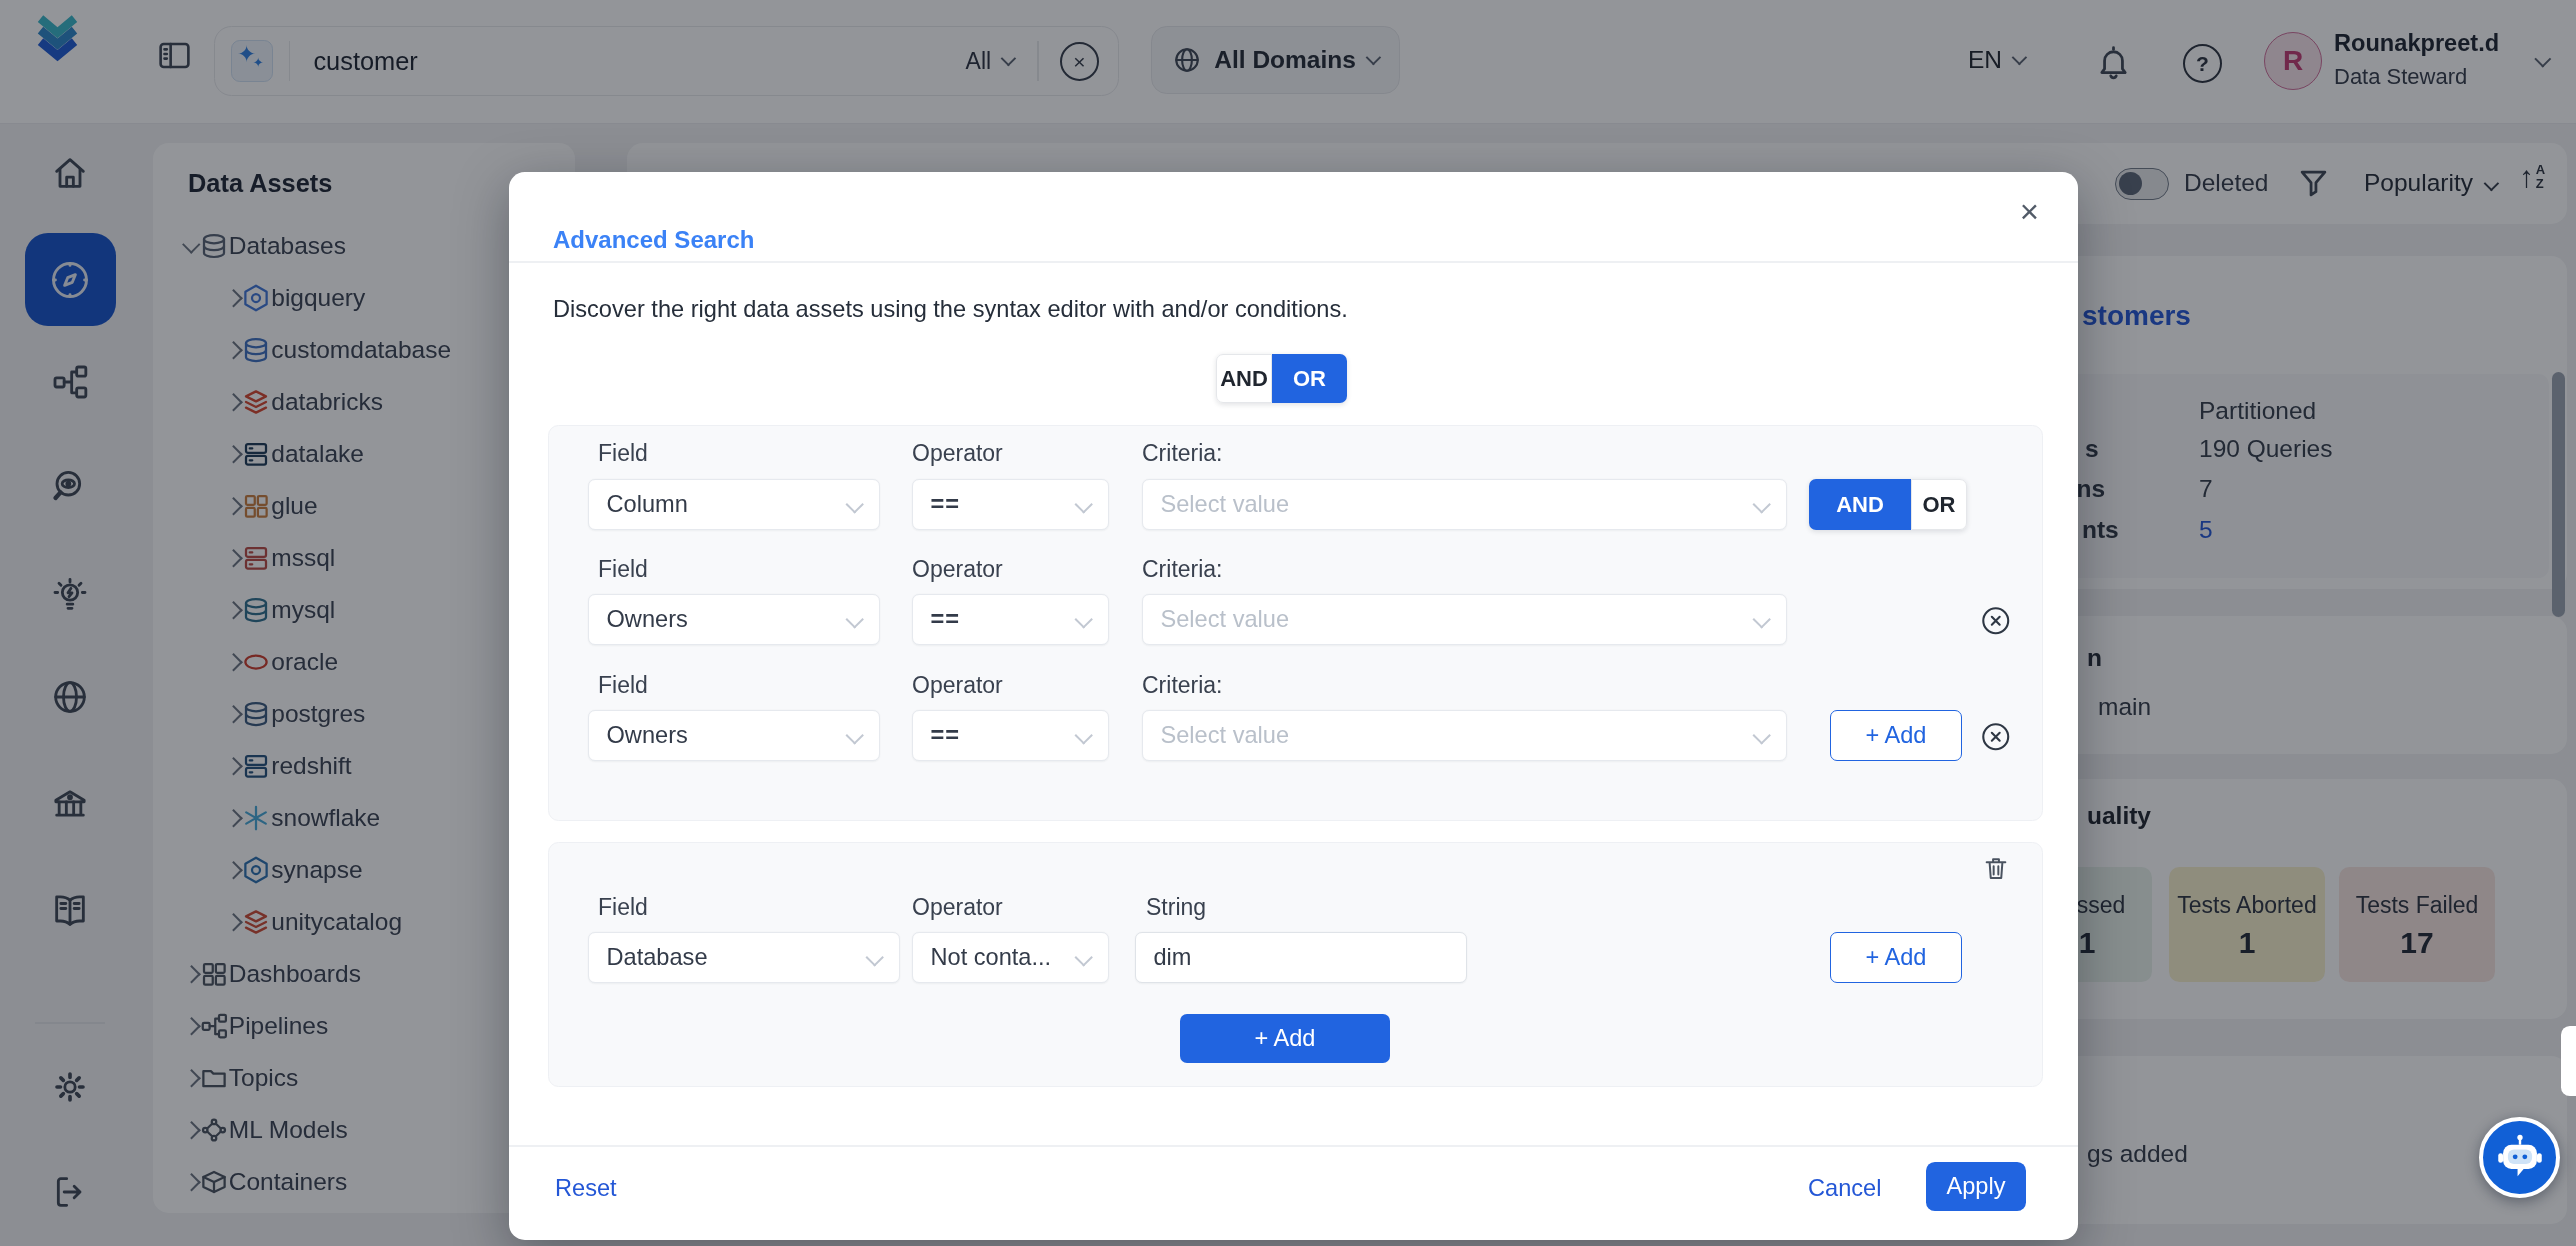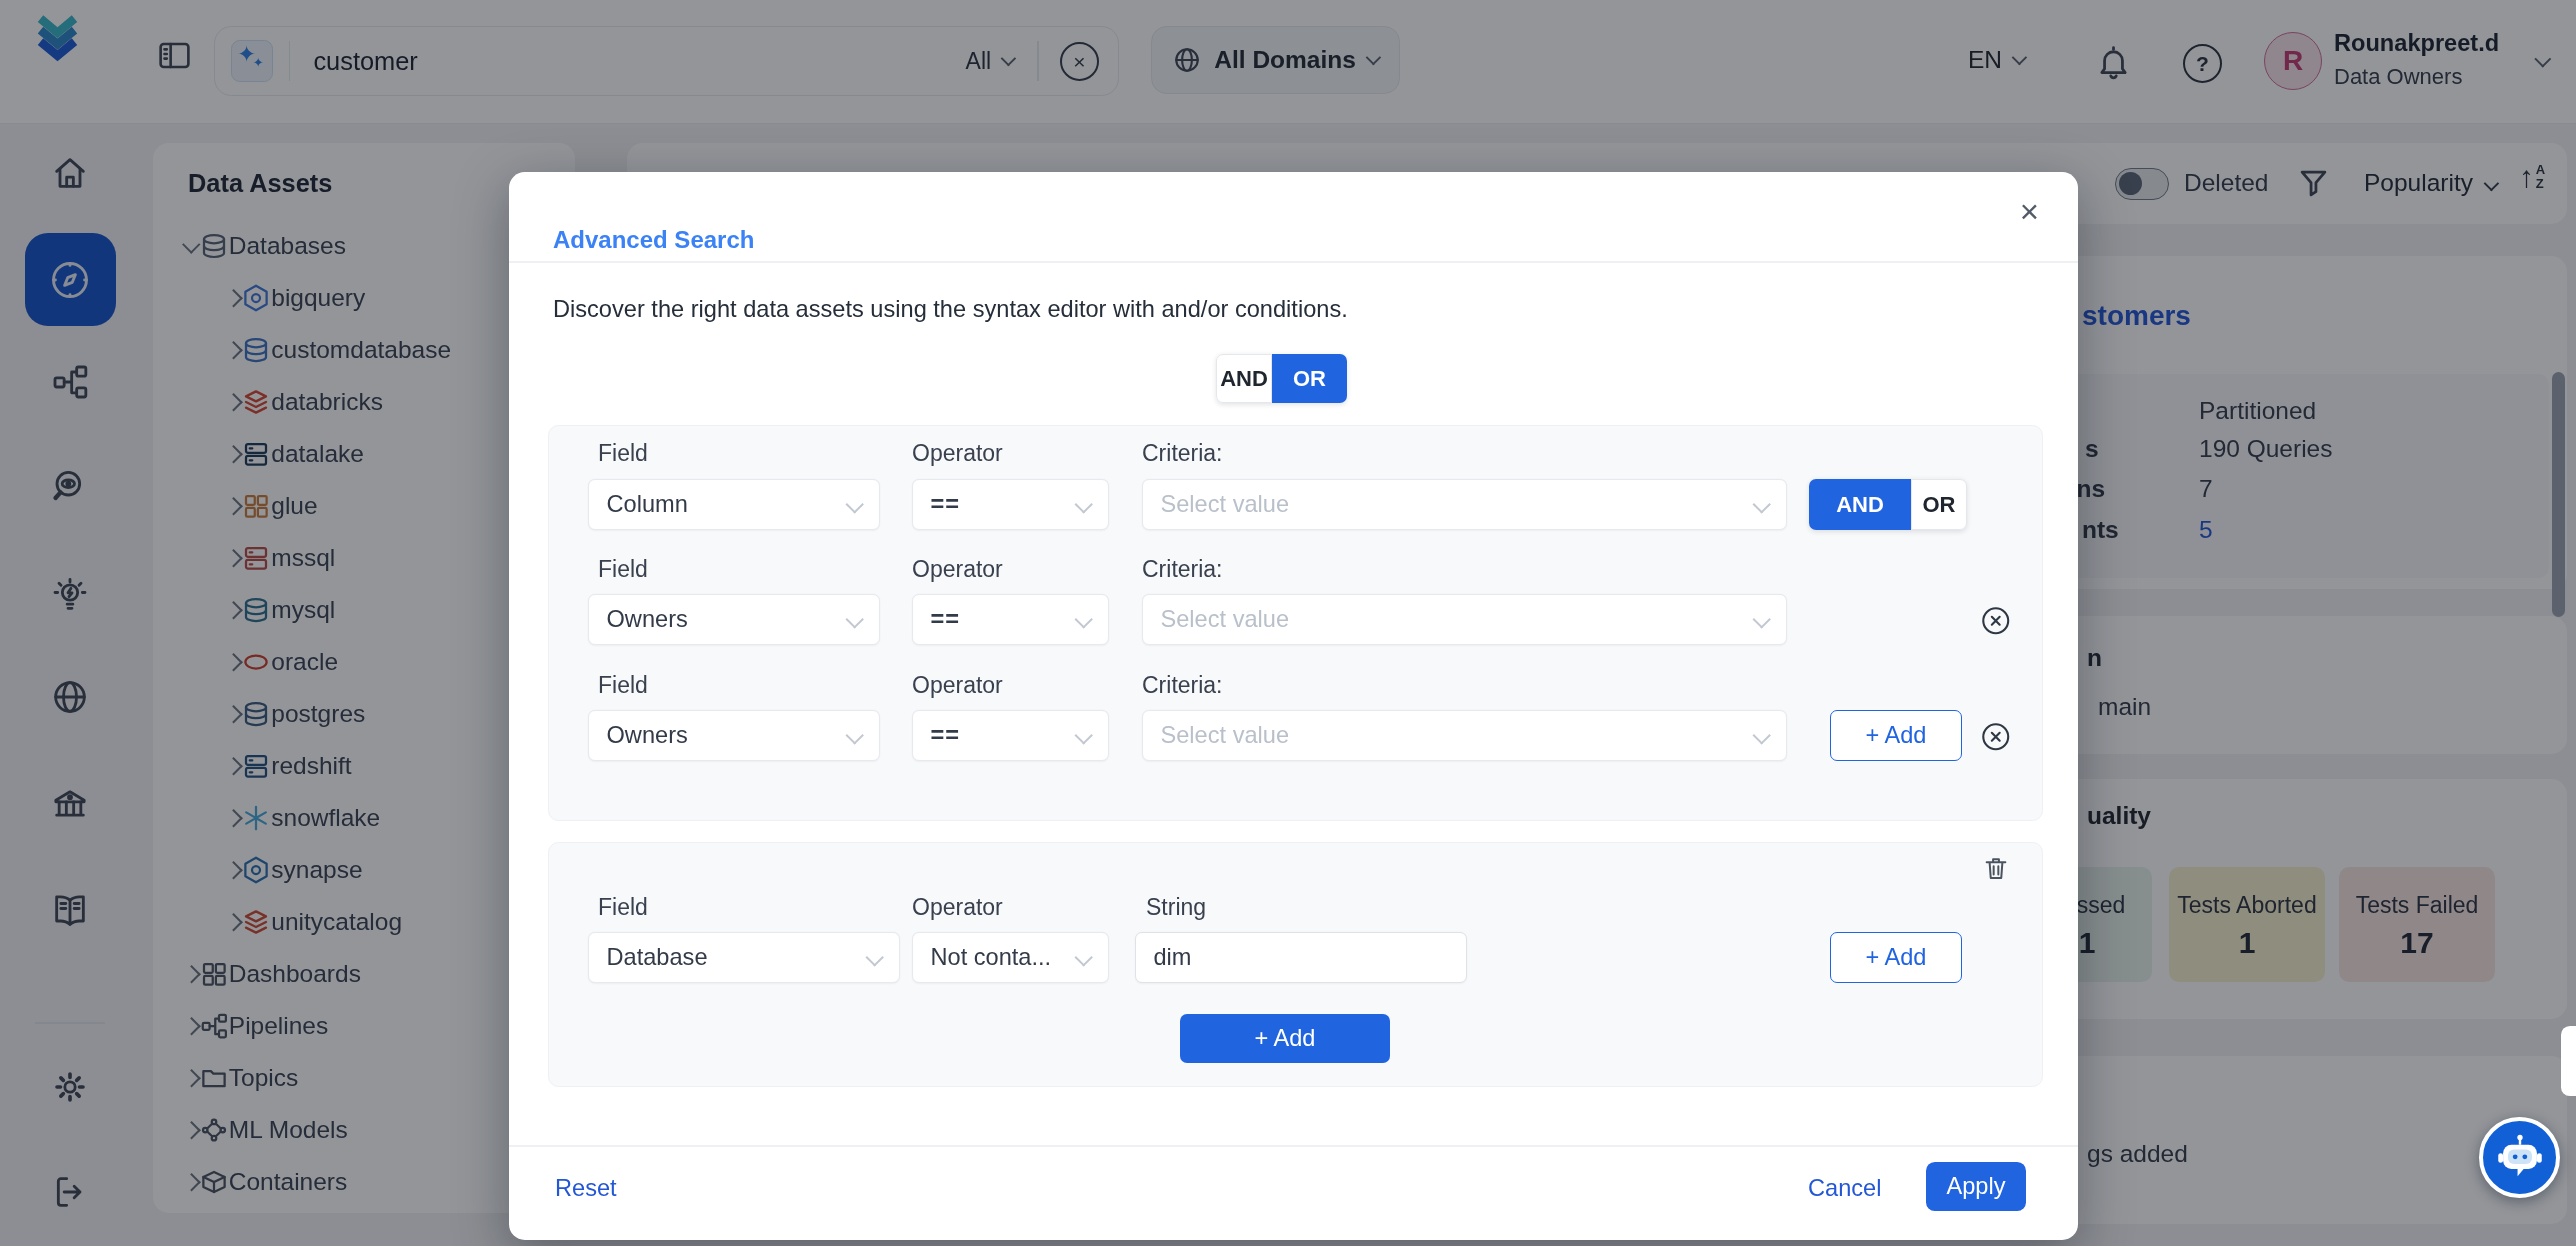--- a/index.html
+++ b/index.html
@@ -155,21 +155,21 @@
         <path d="M12 4.5v-1"></path>
       </svg>
     <div class="abs" style="left:2183px;top:44px;width:35px;height:35px;border:2.1px solid #2b323e;border-radius:50%;display:flex;align-items:center;justify-content:center;">
       <span style="font-size:21px;font-weight:600;color:#2b323e;">?</span>
     </div>
     <div class="abs" style="left:2264px;top:31.5px;width:58px;height:58px;border-radius:50%;background:#f7e3ec;border:1.8px solid #cf6d99;display:flex;align-items:center;justify-content:center;box-sizing:border-box;">
       <span style="font-size:28px;font-weight:600;color:#c23a72;">R</span>
     </div>
     <div class="abs" style="left:2334px;top:30px;">
       <div style="font-size:23.6px;font-weight:bold;color:#1d2430;">Rounakpreet.d</div>
-      <div style="font-size:22px;color:#333b49;margin-top:7px;">Data Owners</div>
+      <div style="font-size:22px;color:#333b49;margin-top:7px;">Data Steward</div>
     </div>
     <span class="cv abs" style="left:2537px;top:53px;width:9.6px;height:9.6px;"></span>
   </div>
 
   <div>
     <svg class="ic railic" style="top:153px" viewBox="0 0 24 24">
         <path d="M4 11 12 4l8 7"></path>
         <path d="M6 9.8V20h12V9.8"></path>
         <path d="M10 20v-5.5h4V20"></path>
       </svg>

